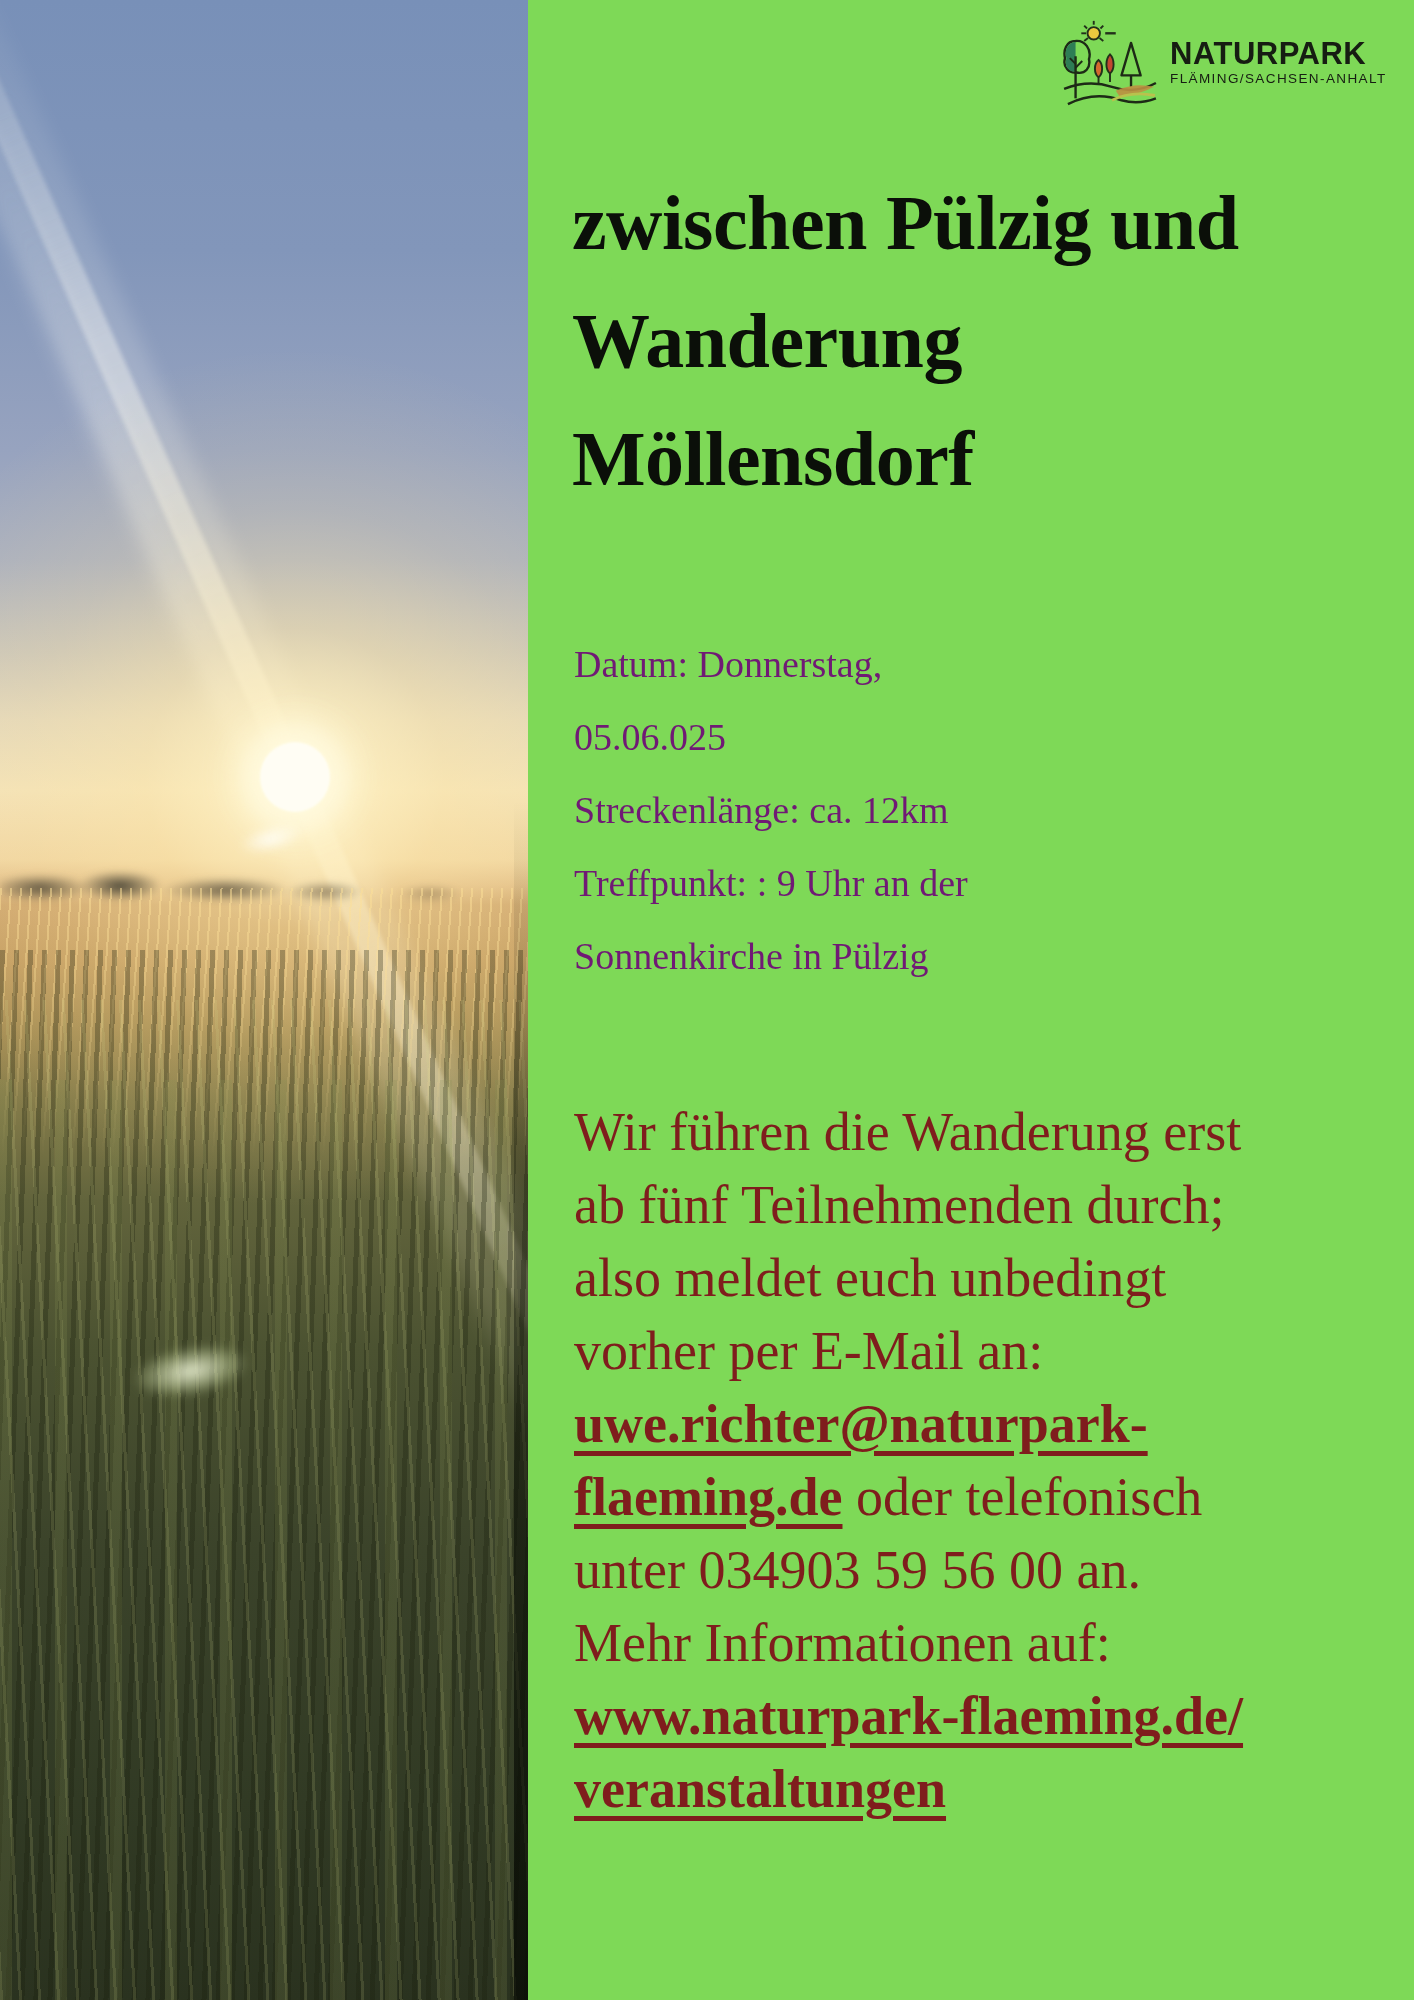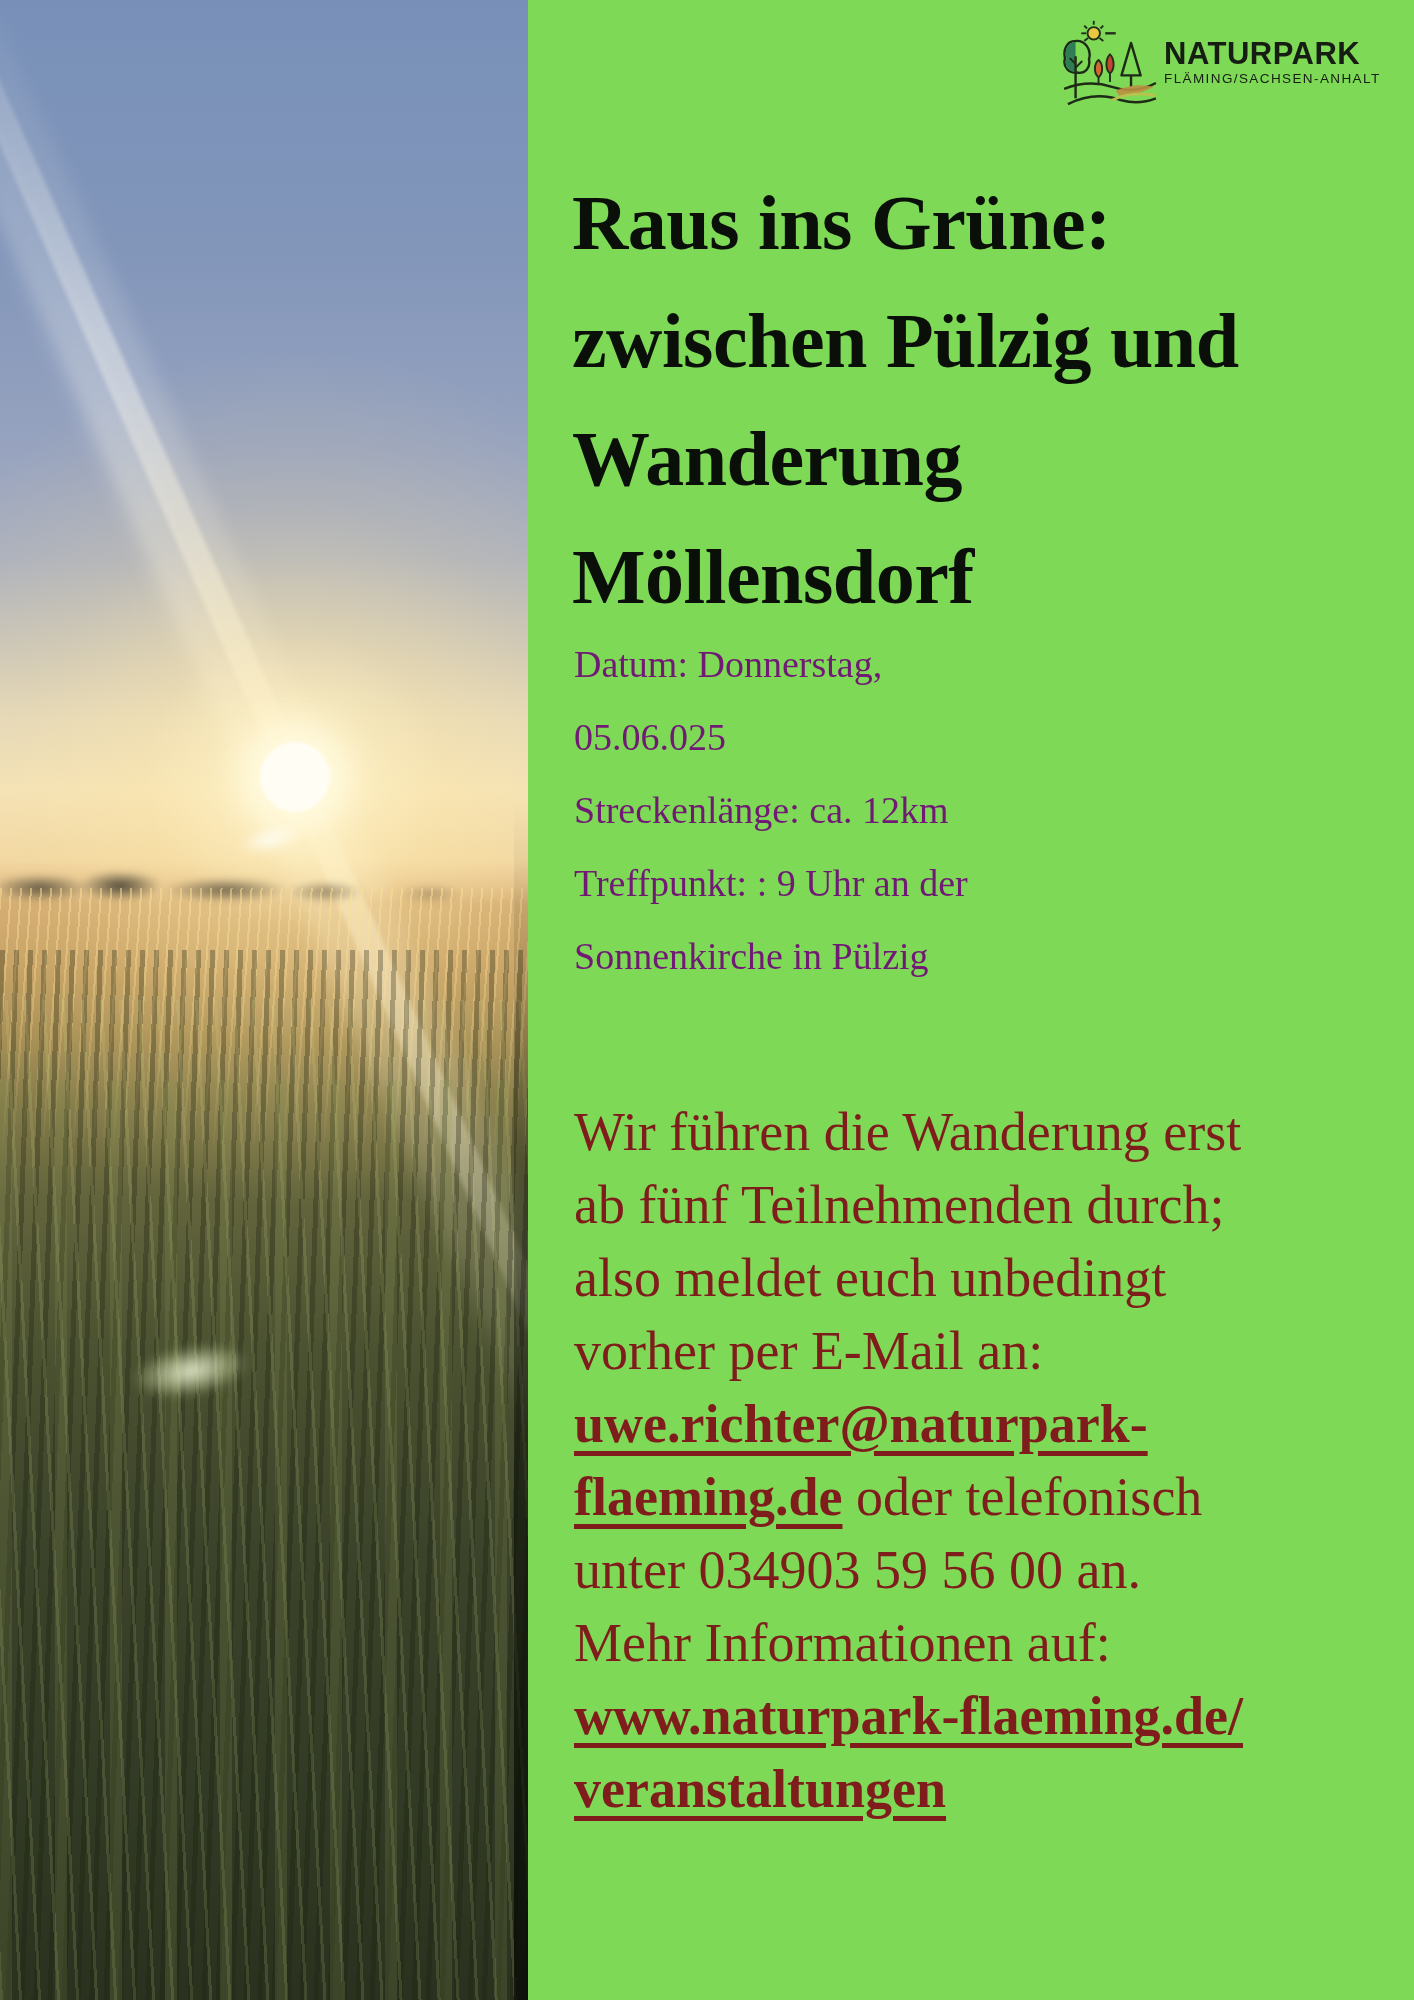--- a/index.html
+++ b/index.html
@@ -84,21 +84,21 @@
     right:0;top:0;width:14px;height:2000px;
     background:linear-gradient(to bottom,rgba(8,12,5,0) 40%,rgba(8,12,5,.55) 75%,rgba(5,8,3,.75));
   }
 
   
   .green-panel{position:absolute;left:528px;top:0;width:886px;height:2000px;background:#7ED957;}
 
   
   .logo{position:absolute;left:1062px;top:18px;display:flex;align-items:center;}
   .logo svg{display:block;}
-  .logo-text{margin-left:6px;color:#161d12;font-family:"Liberation Sans","DejaVu Sans",sans-serif;}
+  .logo-text{margin-left:12px;color:#161d12;font-family:"Liberation Sans","DejaVu Sans",sans-serif;}
   .logo-name{font-size:31px;font-weight:700;letter-spacing:.5px;line-height:32px;}
   .logo-sub{font-size:13.5px;font-weight:400;letter-spacing:1.4px;line-height:15px;margin-top:1px;}
 
   
   .event-title{
     position:absolute;left:572px;top:112px;width:830px;
     font-size:78px;font-weight:700;line-height:118px;color:#0b0f09;letter-spacing:-.5px;
   }
   .event-details{
     position:absolute;left:574px;top:628px;width:820px;
@@ -167,21 +167,20 @@
       <path d="M52 86 Q72 76 97 81" fill="none" stroke="#b9c24d" stroke-width="3"></path>
     </svg>
   </span>
   <span class="logo-text">
     <div class="logo-name">NATURPARK</div>
     <div class="logo-sub">FLÄMING/SACHSEN-ANHALT</div>
   </span>
 </div>
 
 <h1 class="event-title">
-    <div>Raus ins Grüne:</div>
     <div>zwischen Pülzig und</div>
     <div>Wanderung</div>
     <div>Möllensdorf</div>
   </h1>
 
 <div class="event-details">
     <div>Datum: Donnerstag,</div>
     <div>05.06.025</div>
     <div>Streckenlänge: ca. 12km</div>
     <div>Treffpunkt: : 9 Uhr an der</div>

